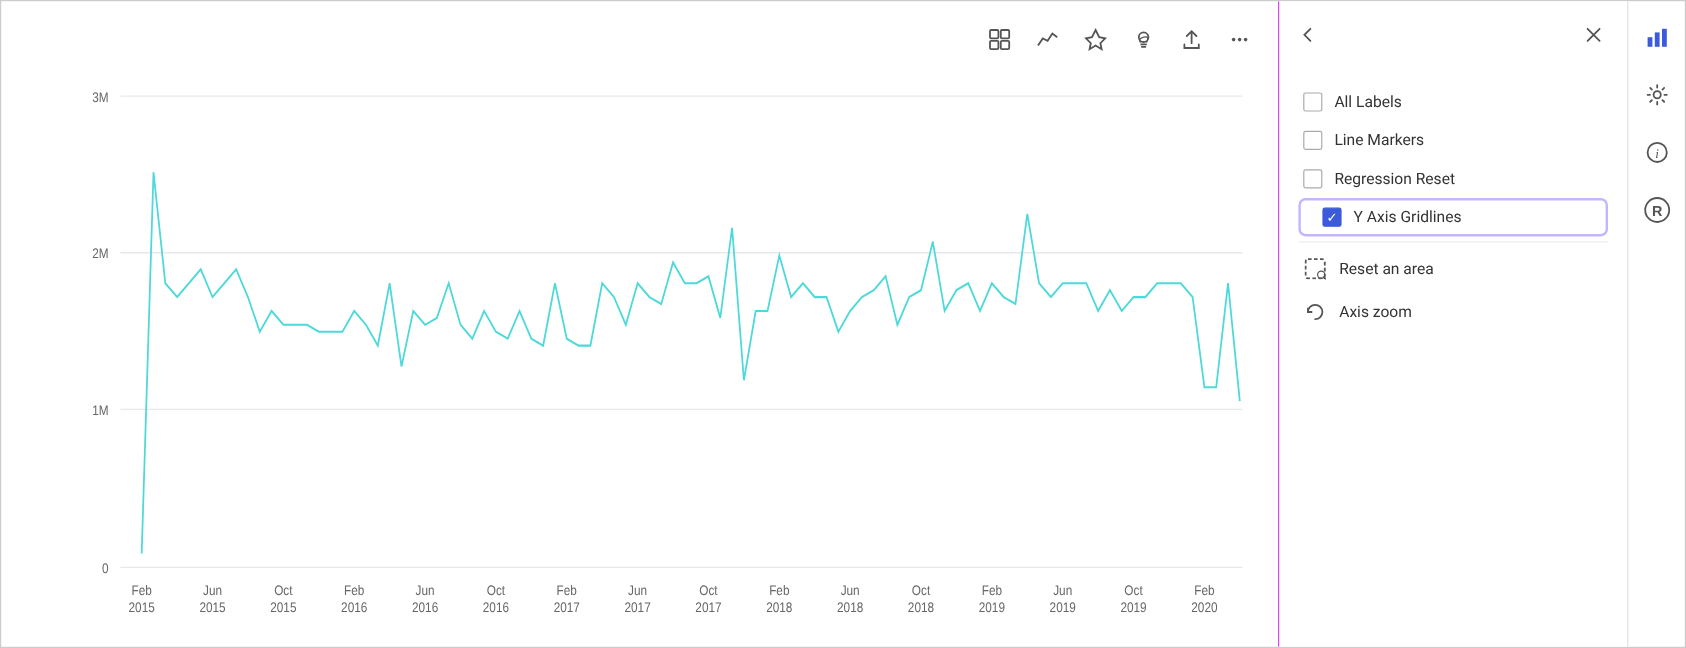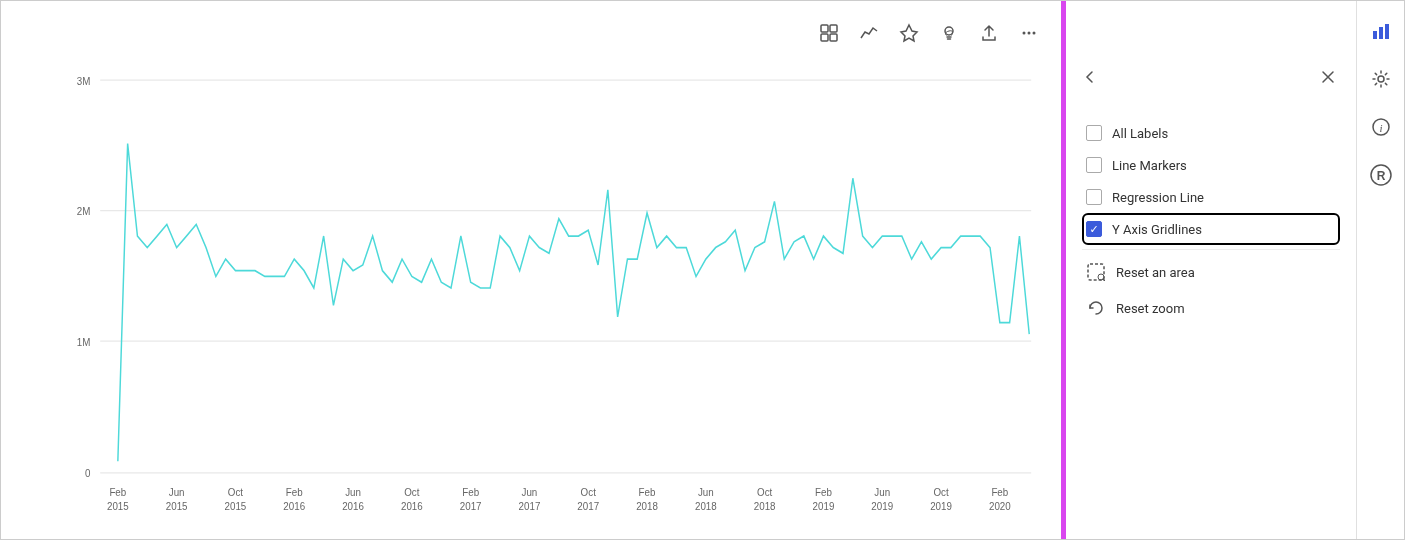--- a/index.html
+++ b/index.html
@@ -12,21 +12,21 @@
       display: flex;
       border: 1px solid #ccc;
     }
 
     
     .main-area {
       flex: 1;
       display: flex;
       flex-direction: column;
       padding: 16px 0 0 0;
-      border-right: 5px solid #d946ef;
+      border-right: 1px solid #d946ef;
       position: relative;
     }
 
     .chart-header {
       display: flex;
       align-items: center;
       justify-content: space-between;
       padding: 0 16px 8px 16px;
     }
 
@@ -91,21 +91,20 @@
       color: #333;
     }
 
     
     .settings-panel {
       width: 290px;
       display: flex;
       flex-direction: column;
       padding: 16px;
       background: #fff;
-      margin-top: 48px;
     }
 
     .settings-header {
       display: flex;
       align-items: center;
       justify-content: space-between;
       margin-bottom: 16px;
     }
 
     .settings-title-group {
@@ -155,23 +154,23 @@
     .settings-item {
       display: flex;
       align-items: center;
       gap: 10px;
       padding: 8px 4px;
       cursor: pointer;
       border-radius: 4px;
     }
 
     .settings-item.highlighted {
-      border: 2px solid #000000;
+      border: 2px solid #c4b5fd;
       border-radius: 6px;
-      padding: 6px 2px;
+      padding: 6px 18px;
     }
 
     .checkbox {
       width: 16px;
       height: 16px;
       border: 1.5px solid #aaa;
       border-radius: 2px;
       background: #fff;
       display: flex;
       align-items: center;
@@ -472,21 +471,21 @@
     <span class="settings-item-label">All Labels</span>
   </div>
 
   <div class="settings-item">
     <div class="checkbox"></div>
     <span class="settings-item-label">Line Markers</span>
   </div>
 
   <div class="settings-item">
     <div class="checkbox"></div>
-    <span class="settings-item-label">Regression Line</span>
+    <span class="settings-item-label">Regression Reset</span>
   </div>
 
 
   <div class="settings-item highlighted">
     <div class="checkbox checked"></div>
     <span class="settings-item-label">Y Axis Gridlines</span>
   </div>
 
   <div class="divider"></div>
 
@@ -501,21 +500,21 @@
     <span class="settings-item-label">Reset an area</span>
   </div>
 
   <div class="settings-item">
     <div class="settings-item-icon">
       <svg width="18" height="18" viewBox="0 0 18 18" fill="none">
         <path d="M3 9 A6 6 0 1 1 9 15" stroke="#555" stroke-width="1.5" stroke-linecap="round" fill="none"></path>
         <polyline points="3,6 3,9 6,9" stroke="#555" stroke-width="1.5" stroke-linecap="round" fill="none"></polyline>
       </svg>
     </div>
-    <span class="settings-item-label">Reset zoom</span>
+    <span class="settings-item-label">Axis zoom</span>
   </div>
 </div>
 
 <div class="right-sidebar">
   <button class="sidebar-icon-btn active" title="Visualization">
     <svg width="20" height="20" viewBox="0 0 20 20" fill="none">
       <rect x="2" y="10" width="4" height="8" fill="#3b5bdb"></rect>
       <rect x="8" y="6" width="4" height="12" fill="#3b5bdb"></rect>
       <rect x="14" y="3" width="4" height="15" fill="#3b5bdb"></rect>
     </svg>

